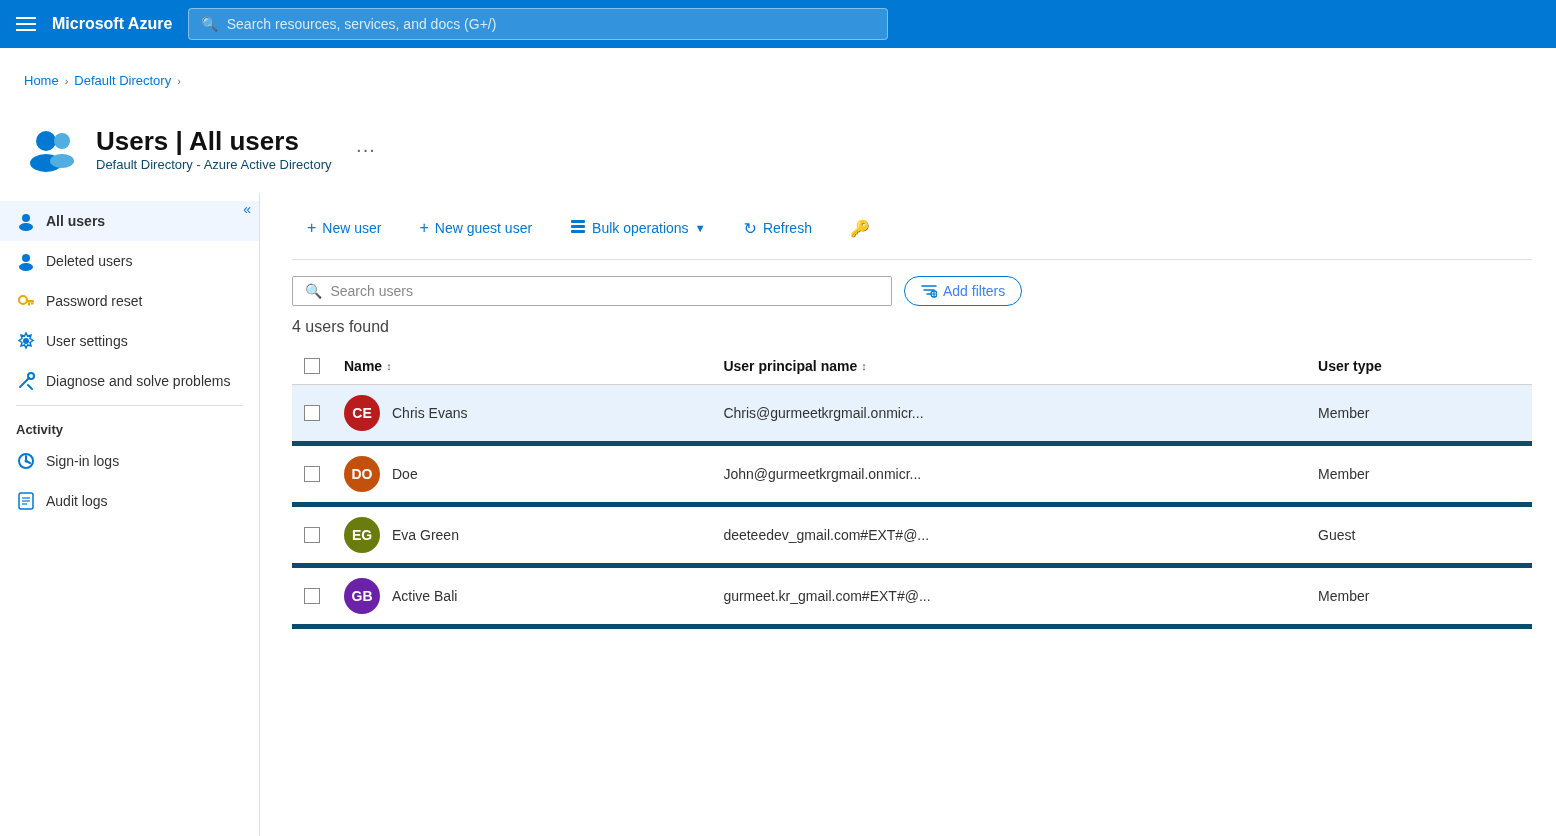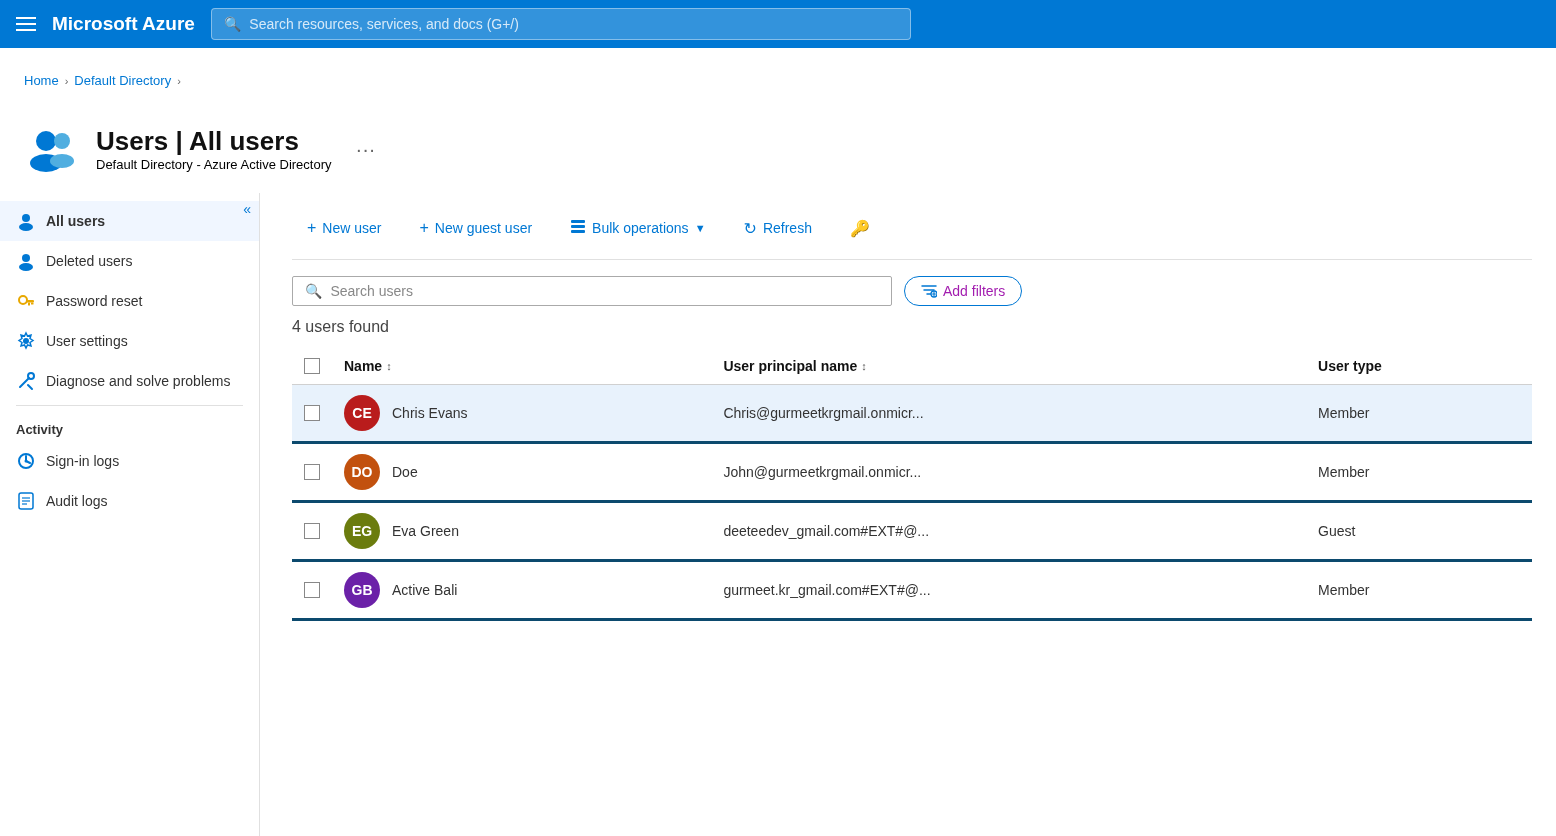--- a/index.html
+++ b/index.html
@@ -24,21 +24,21 @@
     }
     .top-bar-hamburger span {
       display: block;
       width: 20px;
       height: 2px;
       background: #fff;
     }
     .top-bar-title {
       color: #fff;
       font-weight: 700;
-      font-size: 19px;
+      font-size: 16px;
       white-space: nowrap;
     }
     .top-bar-search {
       flex: 1;
       max-width: 700px;
       background: rgba(255,255,255,0.2);
       border: 1px solid rgba(255,255,255,0.4);
       border-radius: 4px;
       height: 32px;
       display: flex;
@@ -80,21 +80,21 @@
       height: 56px;
       color: #0078d4;
       flex-shrink: 0;
     }
     .page-header-text h1 {
       font-size: 26px;
       font-weight: 600;
       color: #111;
     }
     .page-header-text p {
-      color: #000000;
+      color: #0c4a6e;
       font-size: 13px;
     }
     .page-header-more {
       color: #666;
       font-size: 20px;
       cursor: pointer;
       margin-left: 8px;
     }
 
     
@@ -200,21 +200,21 @@
     .search-box input::placeholder { color: #888; }
     .search-icon { color: #666; }
     .add-filters-btn {
       display: flex;
       align-items: center;
       gap: 6px;
       padding: 6px 16px;
       background: #fff;
       border: 1px solid #0078d4;
       border-radius: 16px;
-      color: #a21caf;
+      color: #3b82f6;
       cursor: pointer;
       font-size: 14px;
     }
 
     
     .users-count {
       font-size: 16px;
       color: #444;
       padding: 4px 0 12px 0;
     }
@@ -228,21 +228,21 @@
       text-align: left;
       padding: 10px 12px;
       font-weight: 700;
       font-size: 14px;
       color: #111;
       border-bottom: 1px solid #d0d0d0;
       white-space: nowrap;
     }
     .users-table td {
       padding: 10px 12px;
-      border-bottom: 3px solid #0c4a6e;
+      border-bottom: 5px solid #0c4a6e;
       vertical-align: middle;
     }
     .users-table tr.selected td { background: #e8f2fc; }
     .user-avatar {
       width: 36px;
       height: 36px;
       border-radius: 50%;
       display: flex;
       align-items: center;
       justify-content: center;

